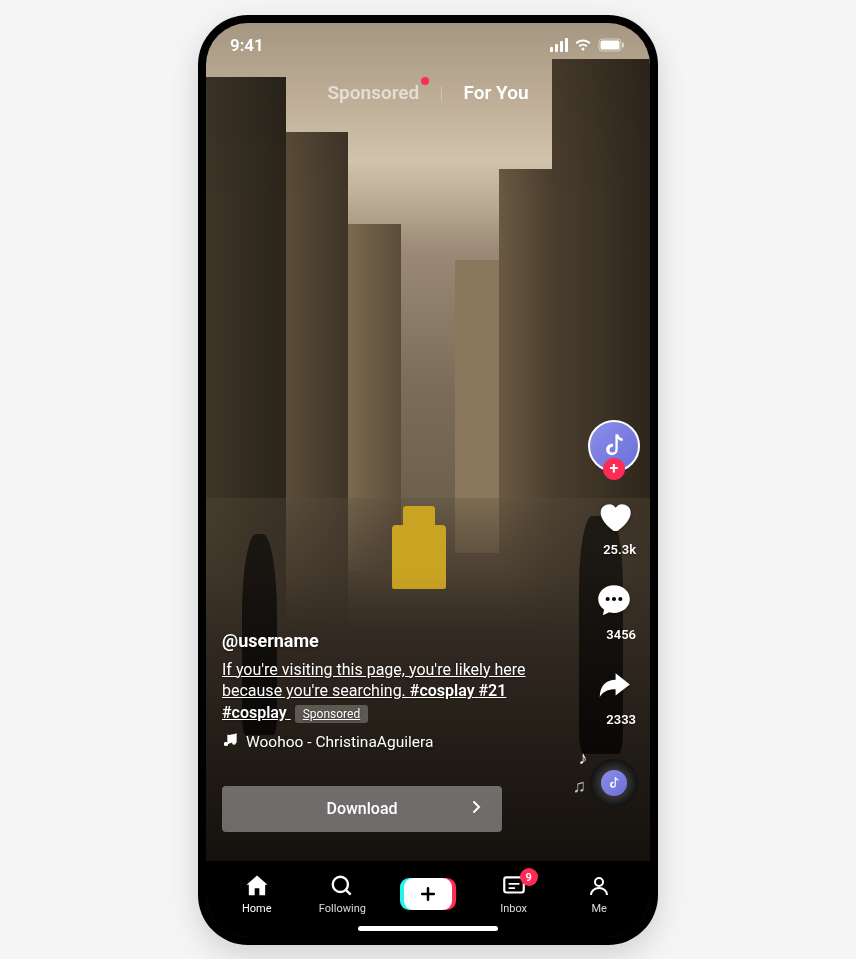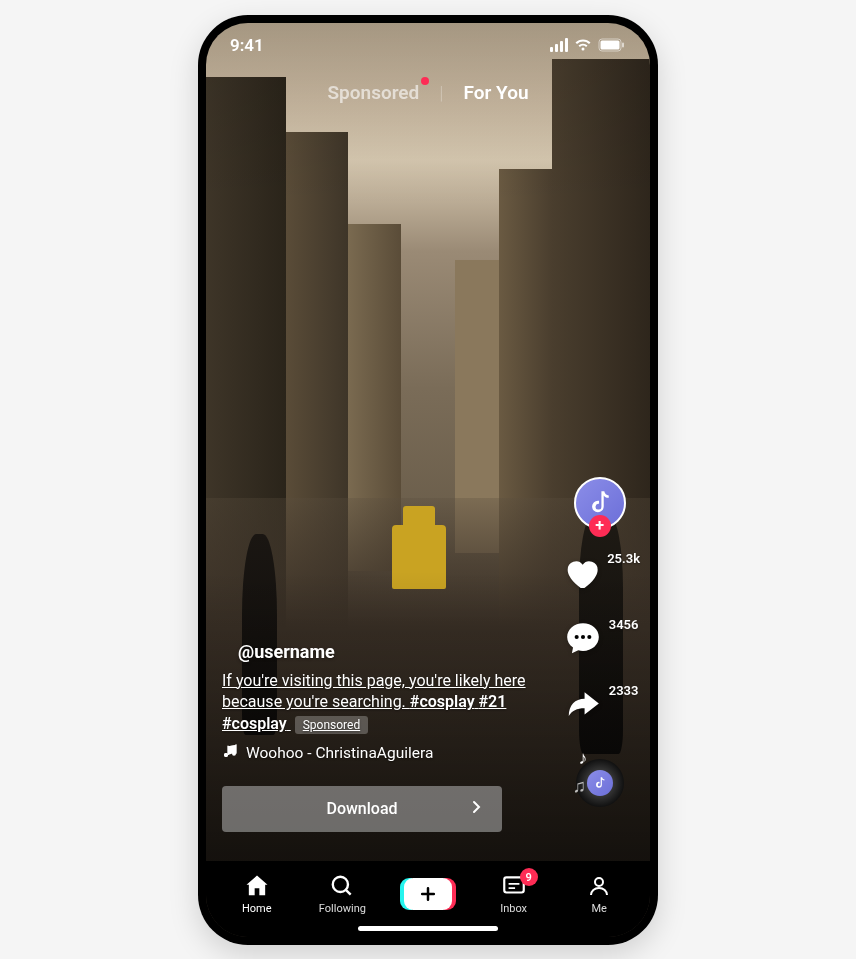--- a/index.html
+++ b/index.html
@@ -97,48 +97,48 @@
     gap: 22px; z-index: 10; color: #fff;
   }
   .avatar-wrap { width:52px; height:52px; border-radius:50%;
     background: linear-gradient(135deg, #8b8de8 0%, #6c6fd8 100%);
     border: 2px solid #fff; display:flex; align-items:center; justify-content:center;
     position:relative; }
   .avatar-wrap svg { width:28px; height:28px; }
   .follow-plus { position:absolute; bottom:-10px; left:50%; transform:translateX(-50%);
     width:22px; height:22px; background:#fe2c55; border-radius:50%;
     display:flex; align-items:center; justify-content:center; color:#fff; font-size:16px; font-weight:600; }
-  .rail-item { display:flex; flex-direction:row; align-items:flex-start; gap:4px; }
+  .rail-item { display:flex; flex-direction:column; align-items:flex-end; gap:4px; }
   .rail-icon { width:44px; height:44px; display:flex; align-items:center; justify-content:center; }
   .rail-icon svg { filter: drop-shadow(0 1px 2px rgba(0,0,0,0.3)); }
   .rail-count { font-size:13px; font-weight:600; text-shadow:0 1px 2px rgba(0,0,0,0.4); }
   .disc { width:48px; height:48px; border-radius:50%;
     background: radial-gradient(circle, #999 0%, #333 40%, #111 70%, #000 100%);
     display:flex; align-items:center; justify-content:center; position:relative;
     margin-top:10px; }
   .disc-inner { width:26px; height:26px; border-radius:50%;
     background: linear-gradient(135deg, #8b8de8 0%, #6c6fd8 100%);
     display:flex; align-items:center; justify-content:center; }
   .disc-inner svg { width:14px; height:14px; }
   .music-notes { position:absolute; right:58px; bottom:140px; color:#fff; font-size:18px;
     display:flex; flex-direction:column; gap:6px; z-index:10; }
 
   
   .content-overlay {
     position:absolute; left:16px; right:90px; bottom:105px;
     color:#fff; z-index:10; display:flex; flex-direction:column; gap:8px;
   }
-  .username { font-size:18px; font-weight:700; text-shadow:0 1px 3px rgba(0,0,0,0.5);margin-left:16px; }
+  .username { font-size:18px; font-weight:700; text-shadow:0 1px 3px rgba(0,0,0,0.5); }
   .caption { font-size:16px; line-height:1.35; text-shadow:0 1px 2px rgba(0,0,0,0.5);text-decoration:underline; }
   .caption .hashtag { font-weight:600; }
   .sponsored-tag { background: rgba(255,255,255,0.25); padding:2px 8px;
     border-radius:3px; font-size:12px; margin-left:4px; vertical-align:middle; }
   .music-row { display:flex; align-items:center; gap:8px; font-size:15.5px;
     text-shadow:0 1px 2px rgba(0,0,0,0.5); }
-  .cta-button { margin-top:15px; width: 280px; height:46px;
+  .cta-button { margin-top:26px; width: 280px; height:46px;
     background: rgba(180,180,180,0.55); border-radius:4px;
     display:flex; align-items:center; justify-content:center; gap:50px;
     color:#fff; font-size:16px; font-weight:500; position:relative; }
   .cta-chevron { position:absolute; right:20px; }
 
   
   .bottom-nav {
     position:absolute; bottom:0; left:0; right:0; height:76px;
     background:#000; display:flex; justify-content:space-around;
     align-items:center; padding:0 8px 10px 8px; z-index:12;

